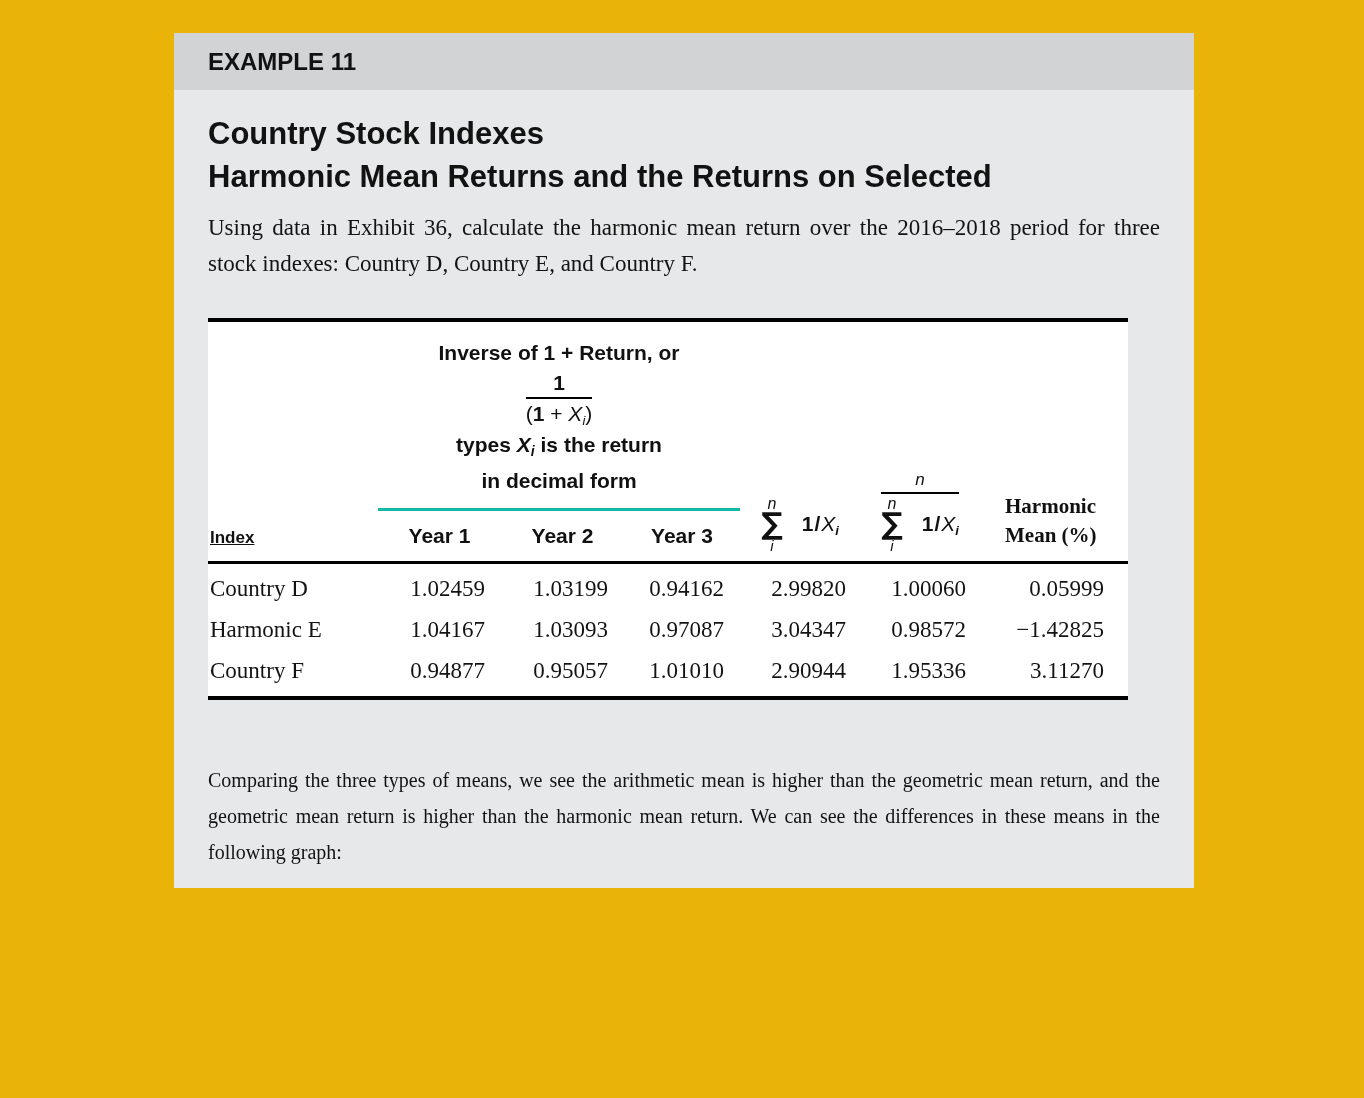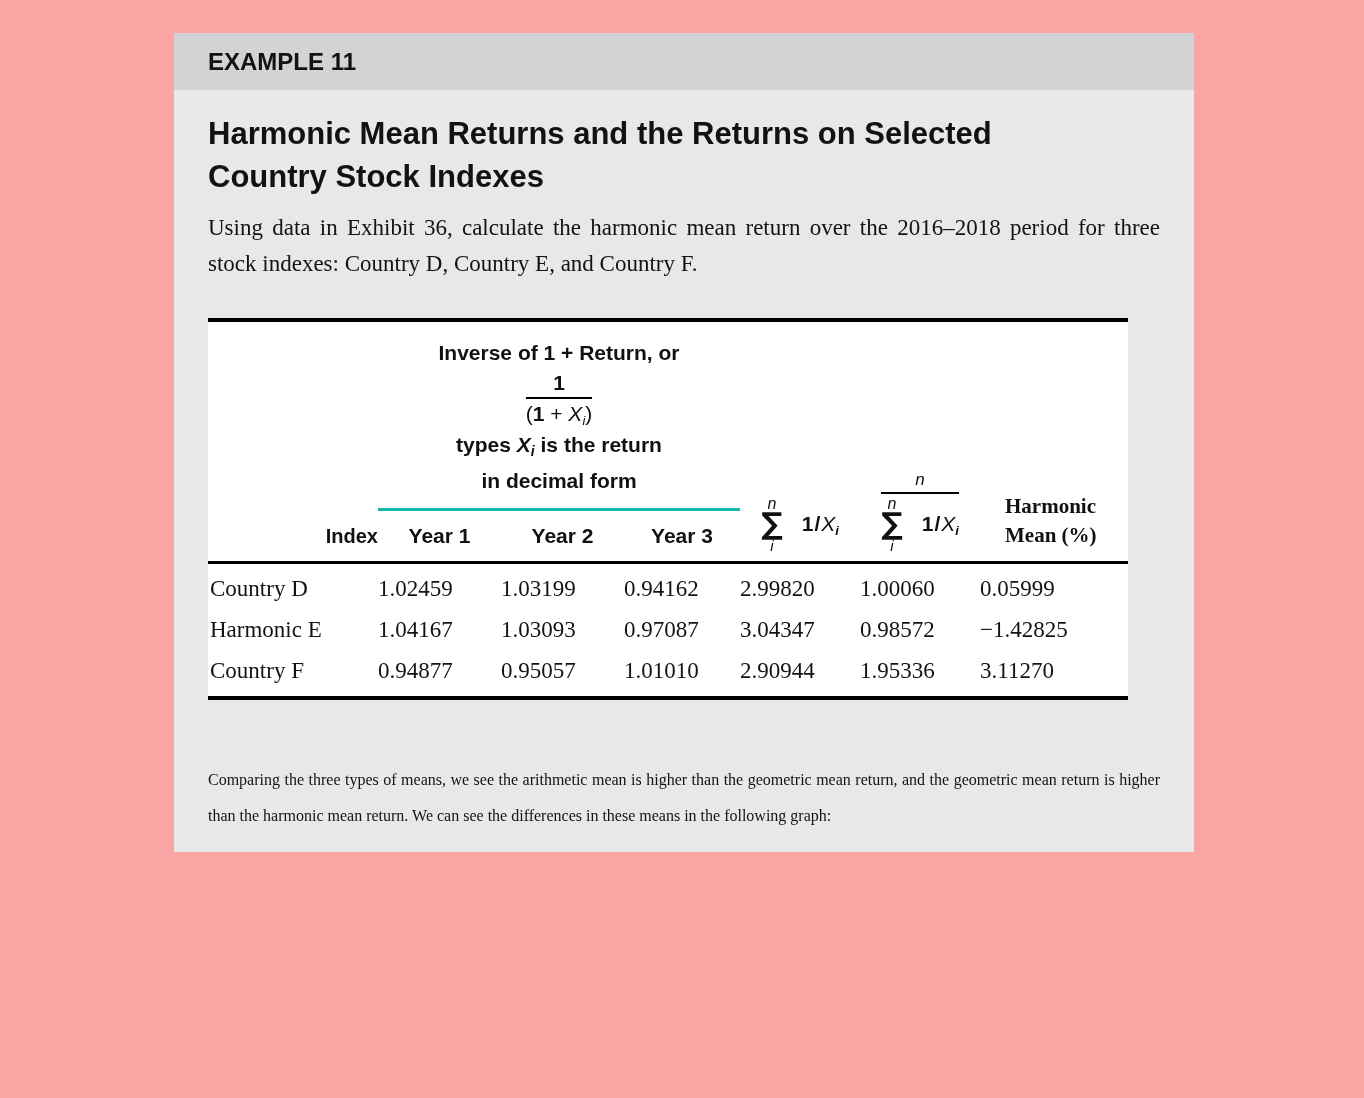--- a/index.html
+++ b/index.html
@@ -1,21 +1,21 @@
 <!DOCTYPE html>
 <html><head>
 <meta charset="utf-8">
 <style>
   * { margin: 0; padding: 0; box-sizing: border-box; }
   html, body { background: #ffffff; }
   .page {
     position: relative;
     width: 1364px;
     height: 1098px;
-    background: #fca5a5;
+    background: #eab308;
     overflow: hidden;
     color: #131313;
   }
   .example-box {
     position: absolute;
     left: 174px;
     top: 33px;
     width: 1020px;
     background: #e7e8e9;
   }
@@ -81,25 +81,26 @@
   col.c-nsum     { width: 120px; }
   col.c-harm     { width: 148px; }
 
   thead th {
     font-family: "Liberation Sans", sans-serif;
     font-weight: bold;
     font-size: 21px;
     color: #111;
   }
   th.index-col {
-    text-align: right;
+    text-align: left;
     vertical-align: bottom;
     padding: 0 0 13px 2px;
     border-bottom: 3px solid #000;
-    font-size: 20px;
+    font-size: 17px;
+    text-decoration: underline;
   }
   th.spanner {
     border-bottom: 3px solid #14b8a6;
     text-align: center;
     padding: 16px 6px 12px 6px;
     vertical-align: top;
   }
   .sp-line { font-size: 21px; line-height: 29px; }
   .sp-where { font-size: 21px; line-height: 30px; }
   .frac {
@@ -174,53 +175,53 @@
   }
   .bigfrac .bf-num { font-style: italic; font-weight: normal; font-size: 17px; padding-bottom: 4px; }
   .bigfrac .bf-bar { align-self: stretch; height: 2px; background: #000; }
   .bigfrac .sum-formula { margin-top: 3px; }
 
   tbody td {
     font-family: "Liberation Serif", serif;
     font-size: 23px;
     color: #131313;
     padding: 8px 16px 7px 0;
-    text-align: left;
+    text-align: right;
     white-space: nowrap;
   }
   tbody td.index-cell { text-align: left; padding-left: 2px; padding-right: 0; }
   tbody td.sum-cell  { padding-right: 14px; }
   tbody td.harm-cell { padding-right: 24px; }
   tbody tr:first-child td { padding-top: 12px; }
   tbody tr:last-child td { padding-bottom: 12px; }
 
   .closing-para {
     margin-top: 62px;
     font-family: "Liberation Serif", serif;
-    font-size: 16px;
+    font-size: 20px;
     line-height: 36px;
     text-align: justify;
     color: #131313;
   }
 </style>
 </head>
 <body>
 
 <div class="page">
   <div class="example-box">
 
     <div class="example-band">
       <span>EXAMPLE 11</span>
     </div>
 
     <div class="example-content">
 
       <h1 class="section-title">
+        <span>Country Stock Indexes</span>
         <span>Harmonic Mean Returns and the Returns on Selected</span>
-        <span>Country Stock Indexes</span>
       </h1>
 
       <p class="intro-para">Using data in Exhibit 36, calculate the harmonic mean return over the 2016–2018 period for three stock indexes: Country D, Country E, and Country F.</p>
 
 
       <table class="hm-table">
         <colgroup>
           <col class="c-index">
             <col class="c-y1">
             <col class="c-y2">

